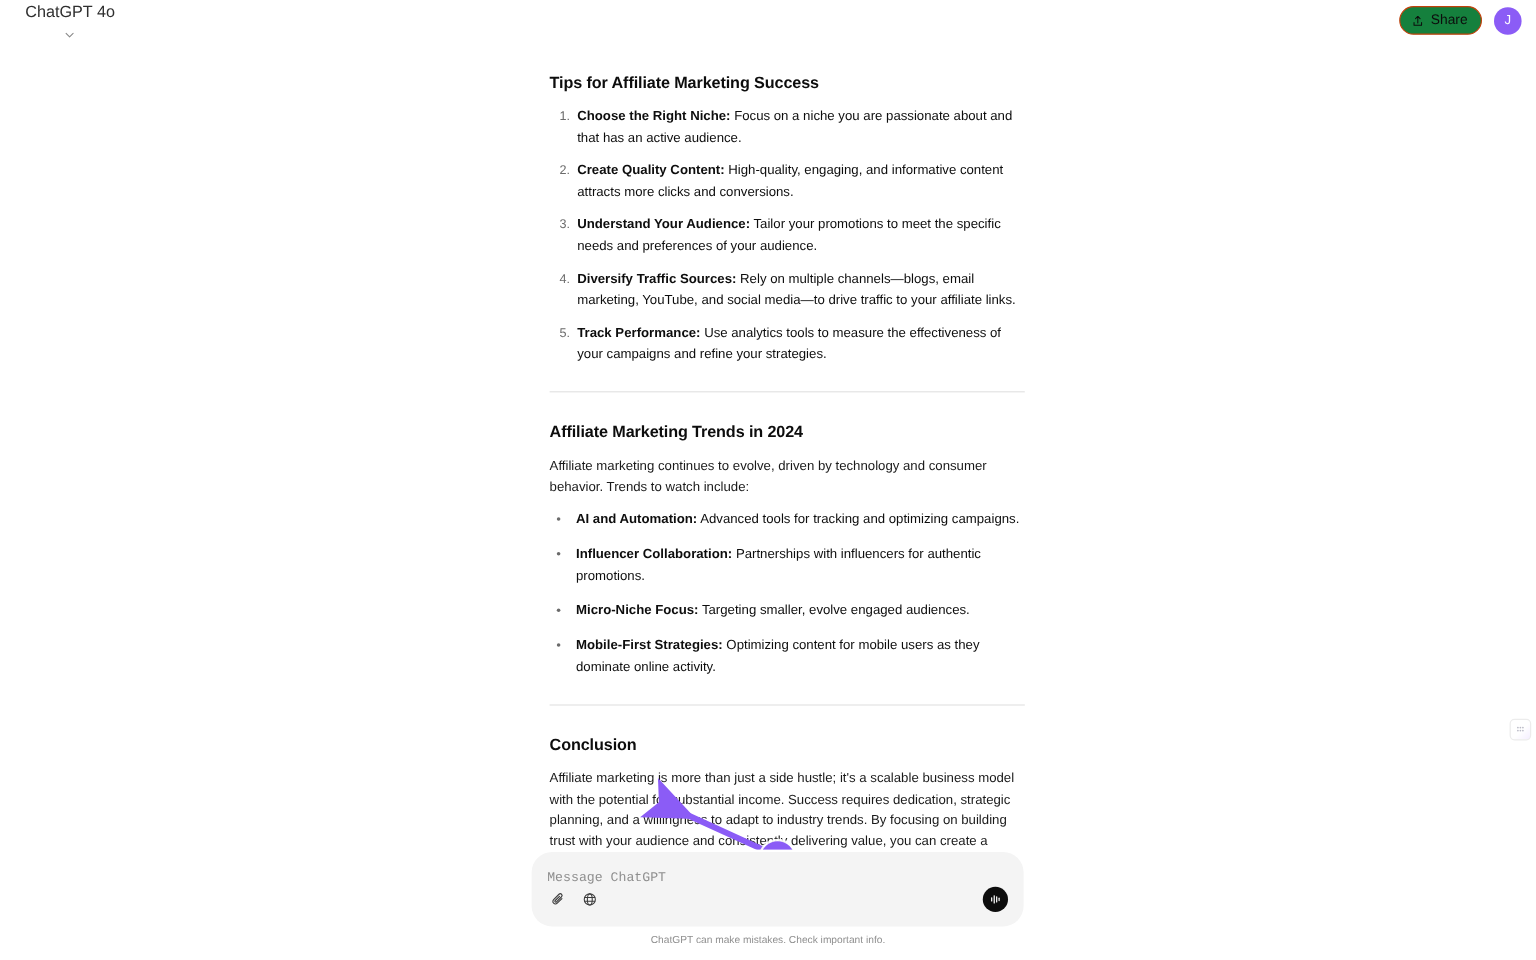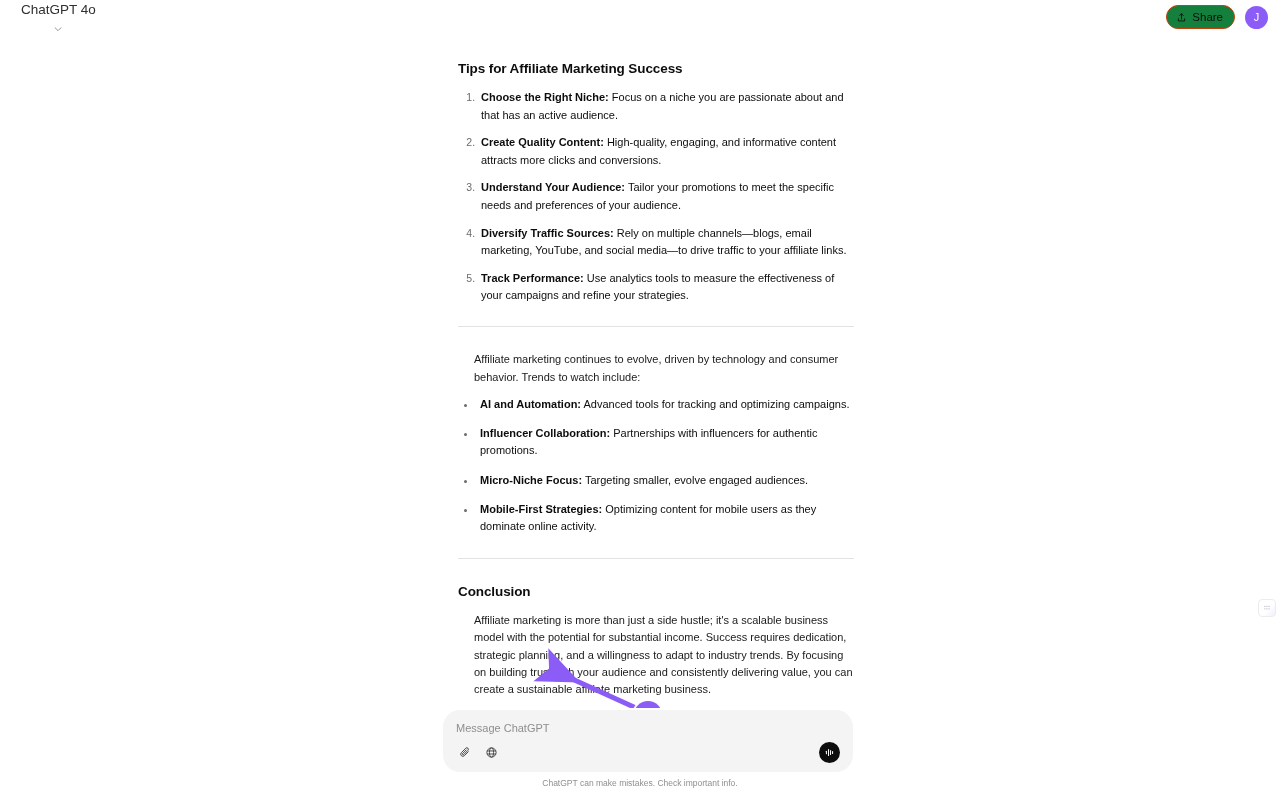--- a/index.html
+++ b/index.html
@@ -47,21 +47,21 @@
     height: 766px;
   }
   .msg {
     position: absolute; left: 458px; top: 26px; width: 396px;
     font-size: 11px; line-height: 17.3px; color: #0d0d0d;
   }
   .msg h2 {
     font-size: 13.5px; font-weight: bold; letter-spacing: -0.1px;
     margin: 0 0 12px 0; color: #0d0d0d;
   }
-  .msg p { margin: 0 0 11px 16px; color: #1a1a1a; }
+  .msg p { margin: 0 0 11px 0; color: #1a1a1a; }
   .msg p.tight { margin-bottom: 10px; }
   ol.numlist { margin: 0 0 0 0; padding-left: 20px; list-style: decimal; }
   ol.numlist > li { margin-bottom: 10.5px; padding-left: 3px; }
   ul.bullist { margin: 0; padding-left: 19px; list-style: disc; }
   ul.bullist > li { margin-bottom: 12px; padding-left: 3px; }
   ol.numlist > li::marker, ul.bullist > li::marker { color: #6b6b6b; font-size: 10.5px; }
   .b { font-weight: bold; color: #0d0d0d; text-align: right; }
   .rule {
     border: none; border-top: 1px solid #e3e3e3;
     margin: 22px 0 24px 0; width: 396px;
@@ -109,21 +109,21 @@
 
   
   .composer-area {
     position: absolute; left: 0; bottom: 0; width: 1280px; height: 92px;
     background: #ffffff;
   }
   .composer {
     position: absolute; left: 443px; top: 2px; width: 410px; height: 62px;
     background: #f4f4f4; border-radius: 17px;
     padding: 11px 13px 9px 13px;
-    display: flex; flex-direction: column; justify-content: space-between;
+    display: flex; flex-direction: column; justify-content: center; font-family: Liberation Mono, monospace;
   }
   .composer-placeholder {
     font-size: 11px; color: #8e8e8e; line-height: 14px;
   }
   .composer-row {
     display: flex; align-items: center; justify-content: space-between;
   }
   .composer-left { display: flex; align-items: center; gap: 8px; }
   .cbtn {
     width: 18px; height: 18px; display: flex; align-items: center;
@@ -195,20 +195,21 @@
         <li><span class="b">Choose the Right Niche:</span><span> Focus on a niche you are passionate about and that has an active audience.</span></li>
         <li><span class="b">Create Quality Content:</span><span> High-quality, engaging, and informative content attracts more clicks and conversions.</span></li>
         <li><span class="b">Understand Your Audience:</span><span> Tailor your promotions to meet the specific needs and preferences of your audience.</span></li>
         <li><span class="b">Diversify Traffic Sources:</span><span> Rely on multiple channels—blogs, email marketing, YouTube, and social media—to drive traffic to your affiliate links.</span></li>
         <li><span class="b">Track Performance:</span><span> Use analytics tools to measure the effectiveness of your campaigns and refine your strategies.</span></li>
       </ol>
 
       <hr class="rule">
 
       <div class="sect">
+        <h2>Affiliate Marketing Trends in 2024</h2>
         <p class="tight">Affiliate marketing continues to evolve, driven by technology and consumer behavior. Trends to watch include:</p>
         <ul class="bullist">
           <li><span class="b">AI and Automation:</span><span> Advanced tools for tracking and optimizing campaigns.</span></li>
           <li><span class="b">Influencer Collaboration:</span><span> Partnerships with influencers for authentic promotions.</span></li>
           <li><span class="b">Micro-Niche Focus:</span><span> Targeting smaller, evolve engaged audiences.</span></li>
           <li><span class="b">Mobile-First Strategies:</span><span> Optimizing content for mobile users as they dominate online activity.</span></li>
         </ul>
       </div>
 
       <hr class="rule">

